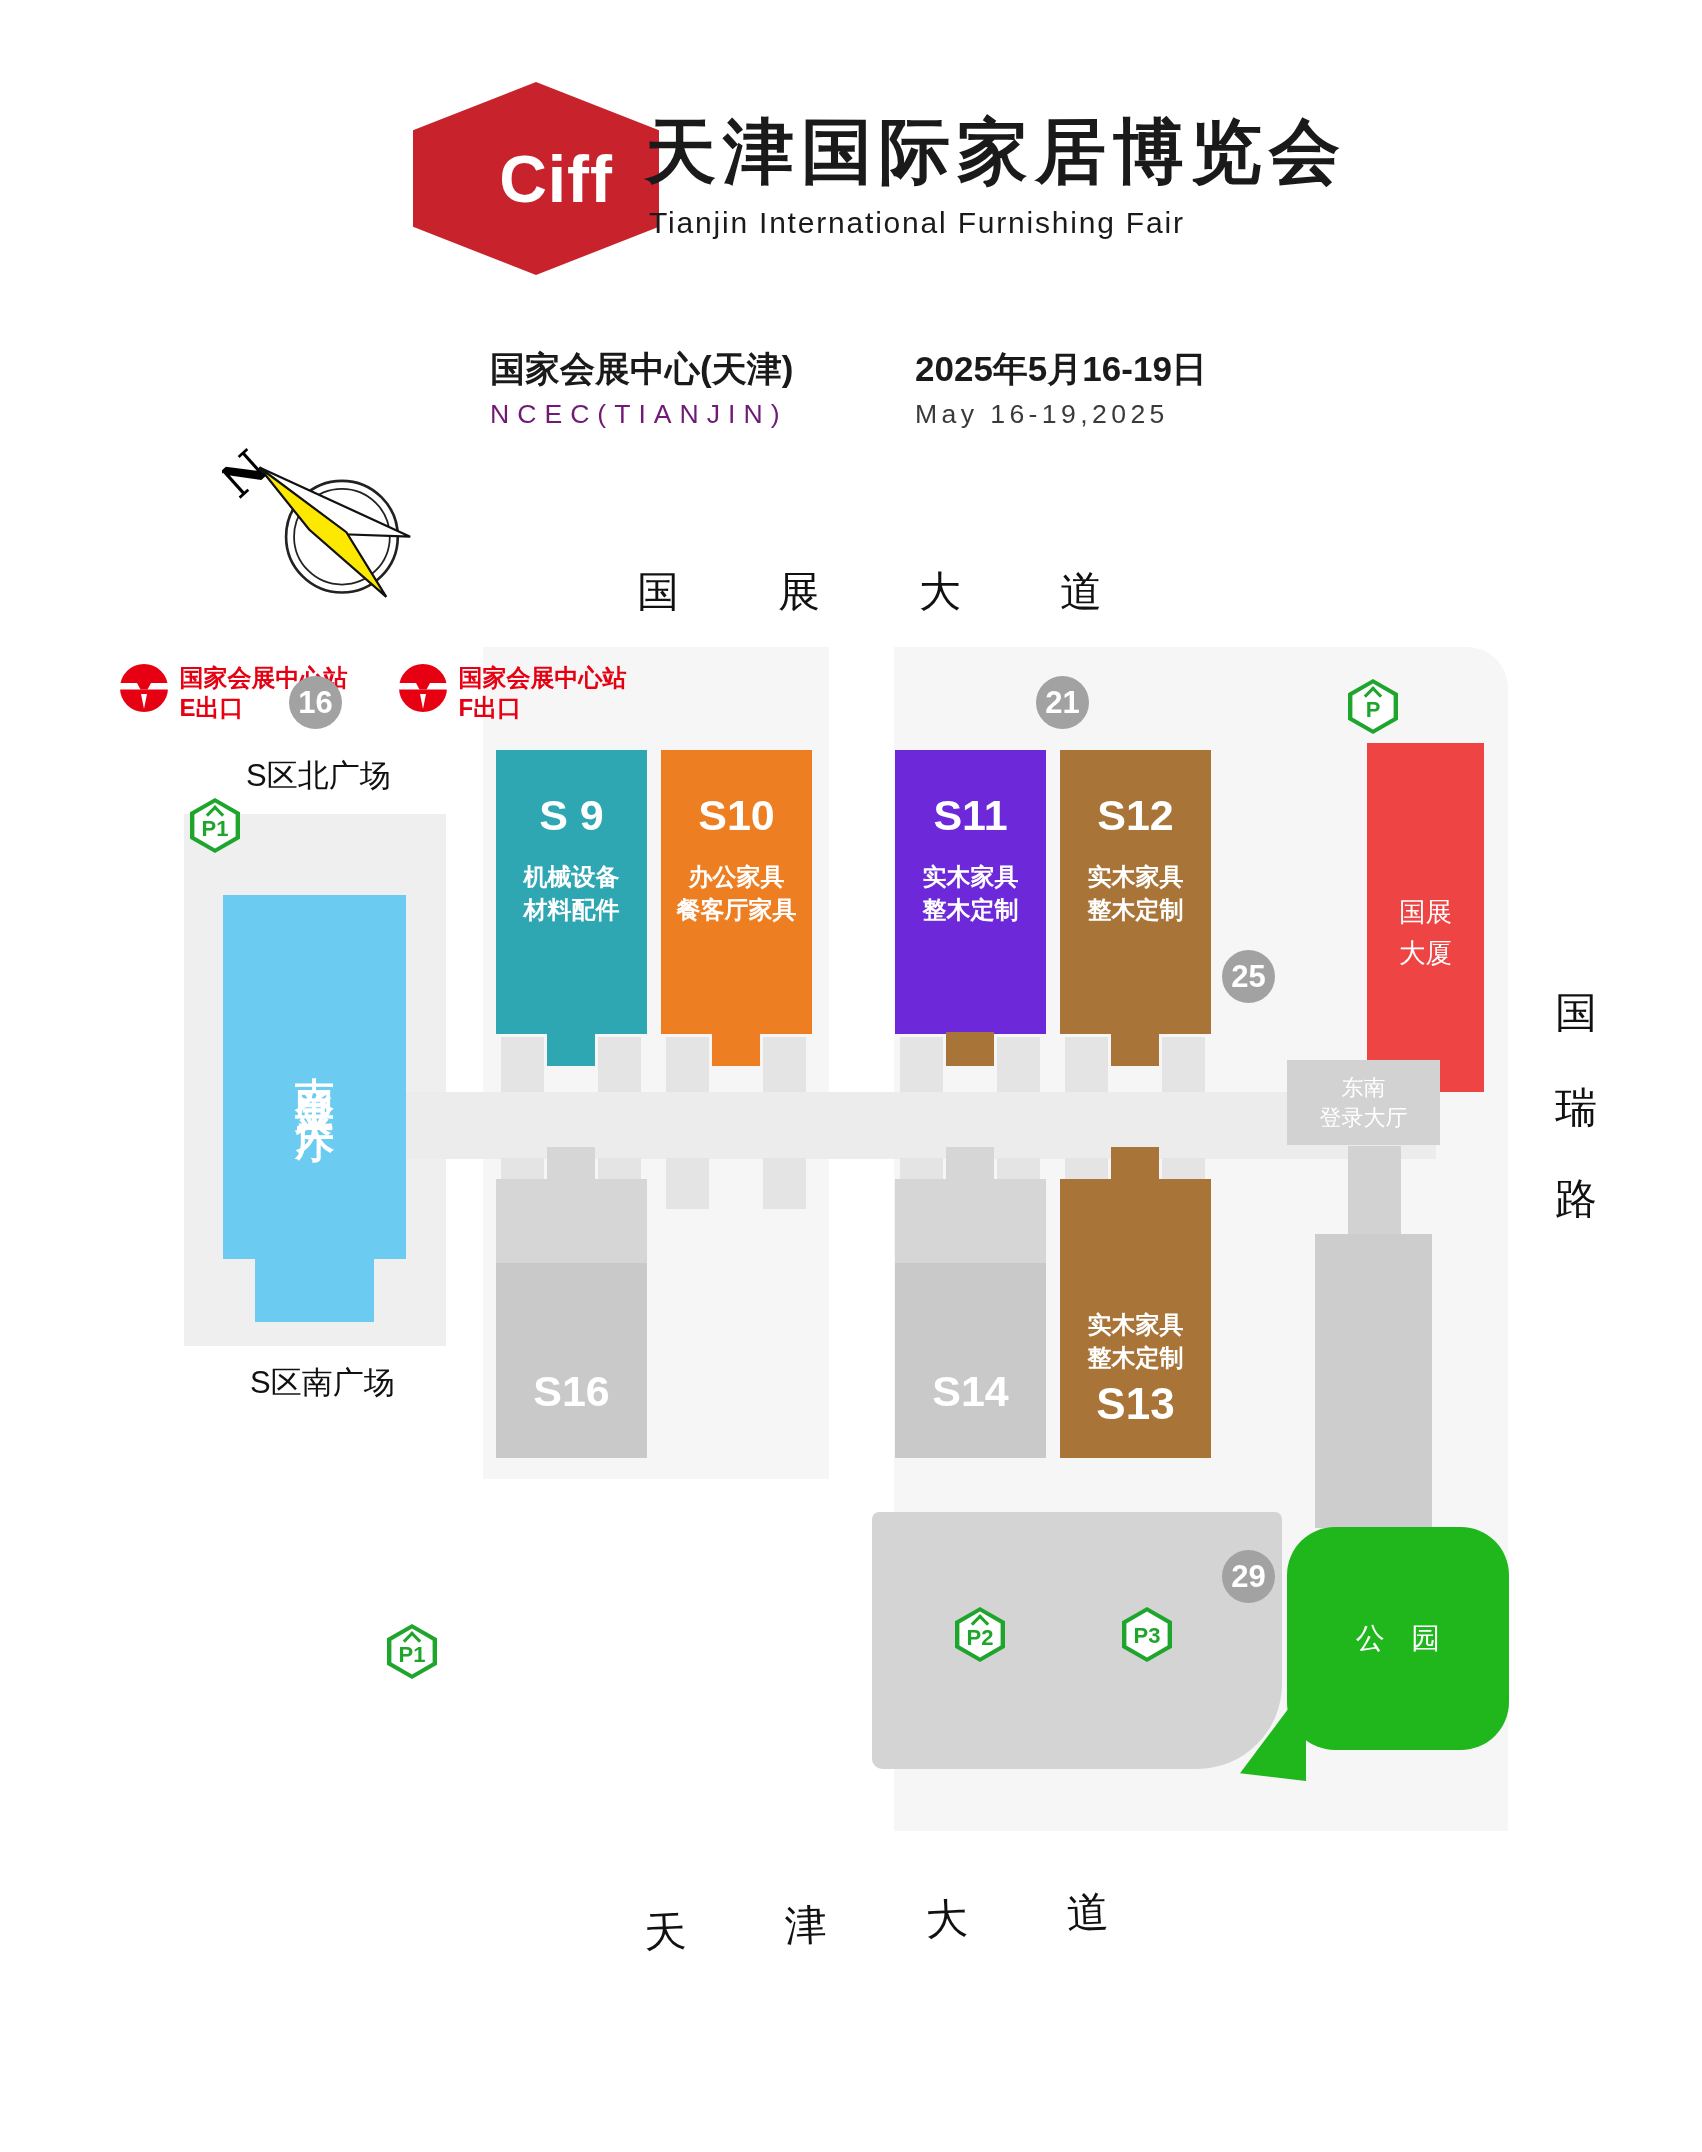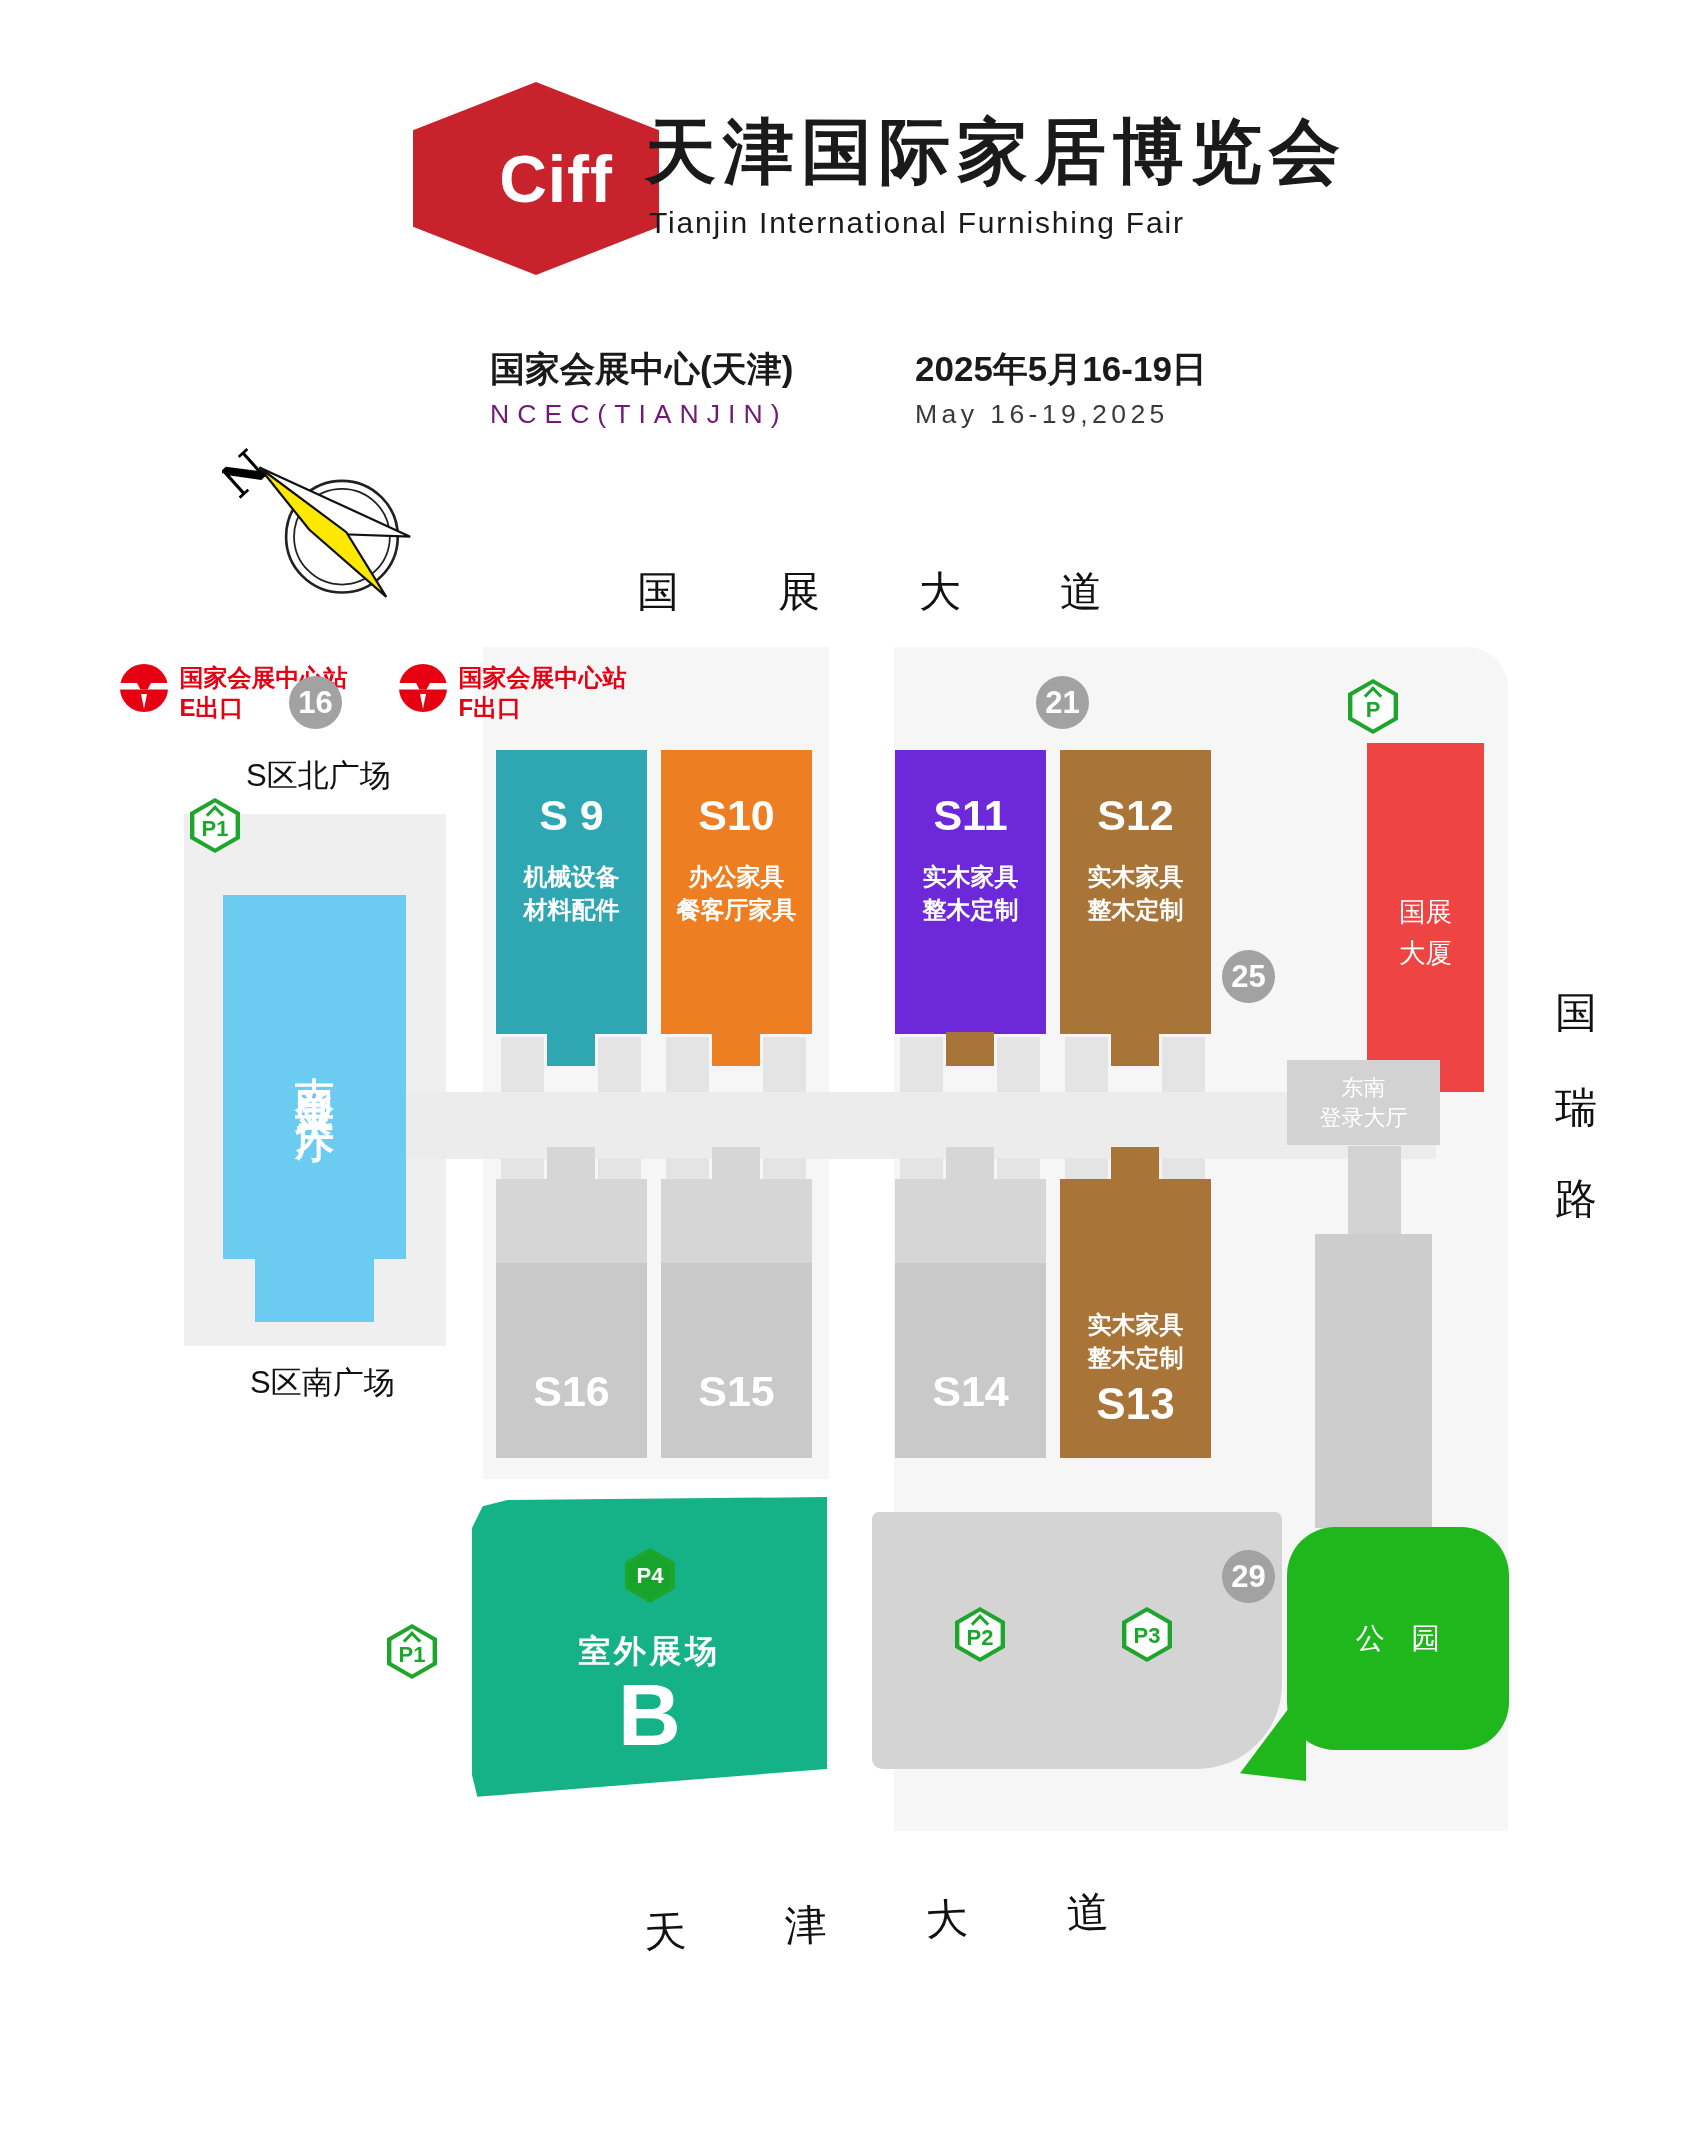--- a/index.html
+++ b/index.html
@@ -220,45 +220,32 @@
     <div class="id">S12</div>
     <div class="sub">实木家具</div>
     <div class="sub">整木定制</div>
     <div class="tab" style="background: rgb(168, 116, 56);"></div>
   </div>
 
   <div class="abs hall bottom gray" style="left:496px;">
     <div class="id">S16</div>
     <div class="tab"></div>
   </div>
-  <div class="abs hall bottom gray" style="left:661px;">
-    <div class="id">S15</div>
-    <div class="tab"></div>
-  </div>
   <div class="abs hall bottom gray" style="left:895px;">
     <div class="id">S14</div>
     <div class="tab"></div>
   </div>
   <div class="abs hall bottom s13" style="left: 1060px; background: rgb(168, 116, 56);">
     <div class="sub first">实木家具</div>
     <div class="sub">整木定制</div>
     <div class="id">S13</div>
     <div class="tab" style="background: rgb(168, 116, 56);"></div>
   </div>
 
   <div class="abs grayblock"></div>
-  <div class="abs bzone">
-    <div class="abs hex" style="left:153px;top:51px;">
-      <div class="shell"></div>
-      <div class="inner" style="background:#17a42a;"></div>
-      <div class="lbl" style="color:#fff;padding-top:1.8px;">P4</div>
-    </div>
-    <div class="area-label">室外展场</div>
-    <div class="area-letter">B</div>
-  </div>
   <div class="abs park">
     <div class="park-label">公园</div>
   </div>
   <div class="abs park-tail"></div>
 
   <div class="abs gate" style="left:289px;top:676px;">16</div>
   <div class="abs gate" style="left:1036px;top:676px;">21</div>
   <div class="abs gate" style="left:1222px;top:950px;">25</div>
   <div class="abs gate" style="left:1222px;top:1550px;">29</div>
 

